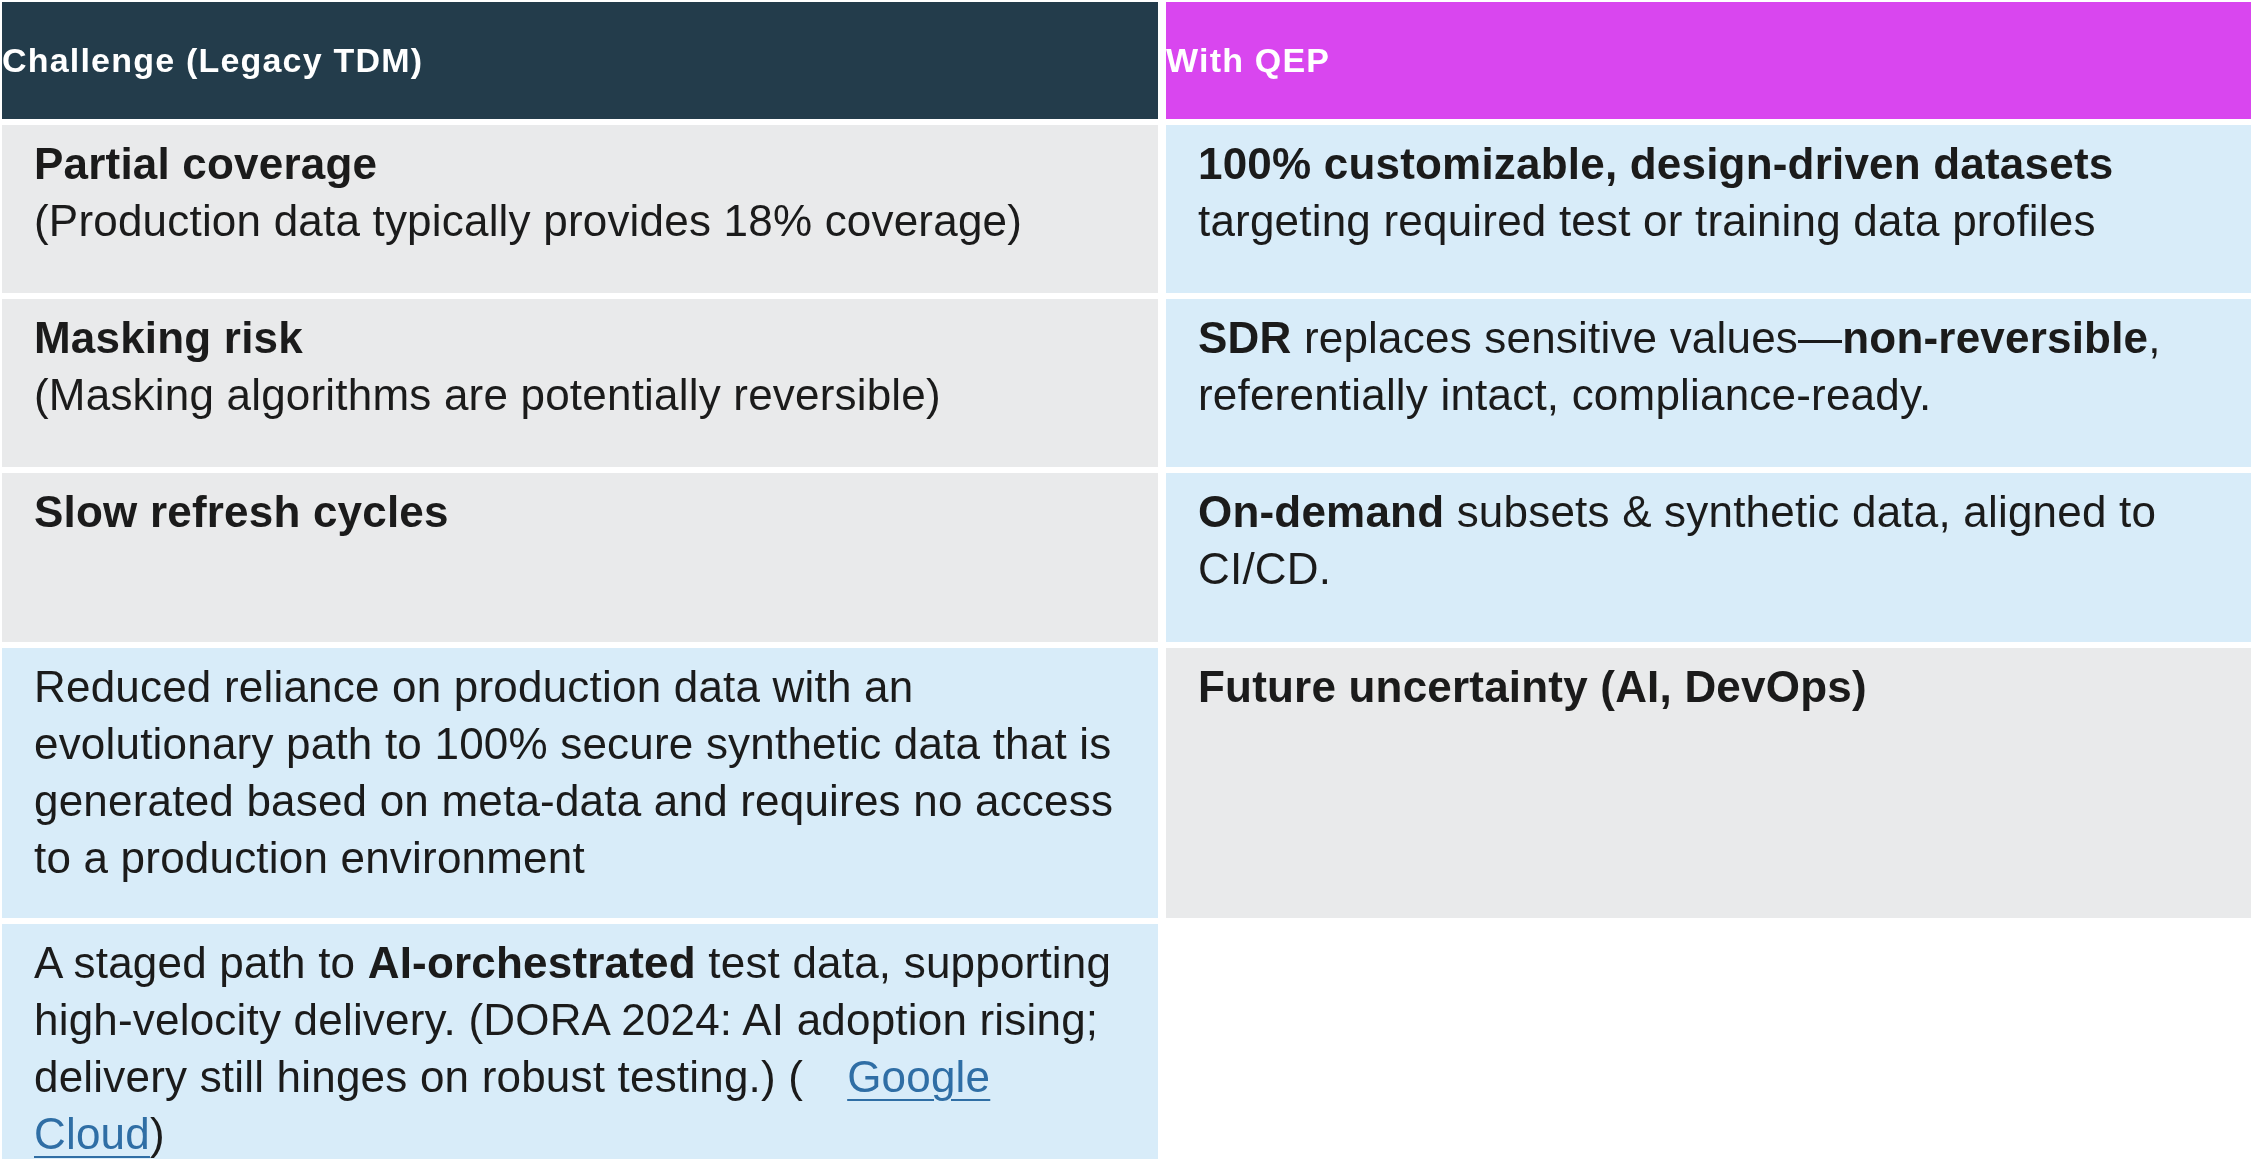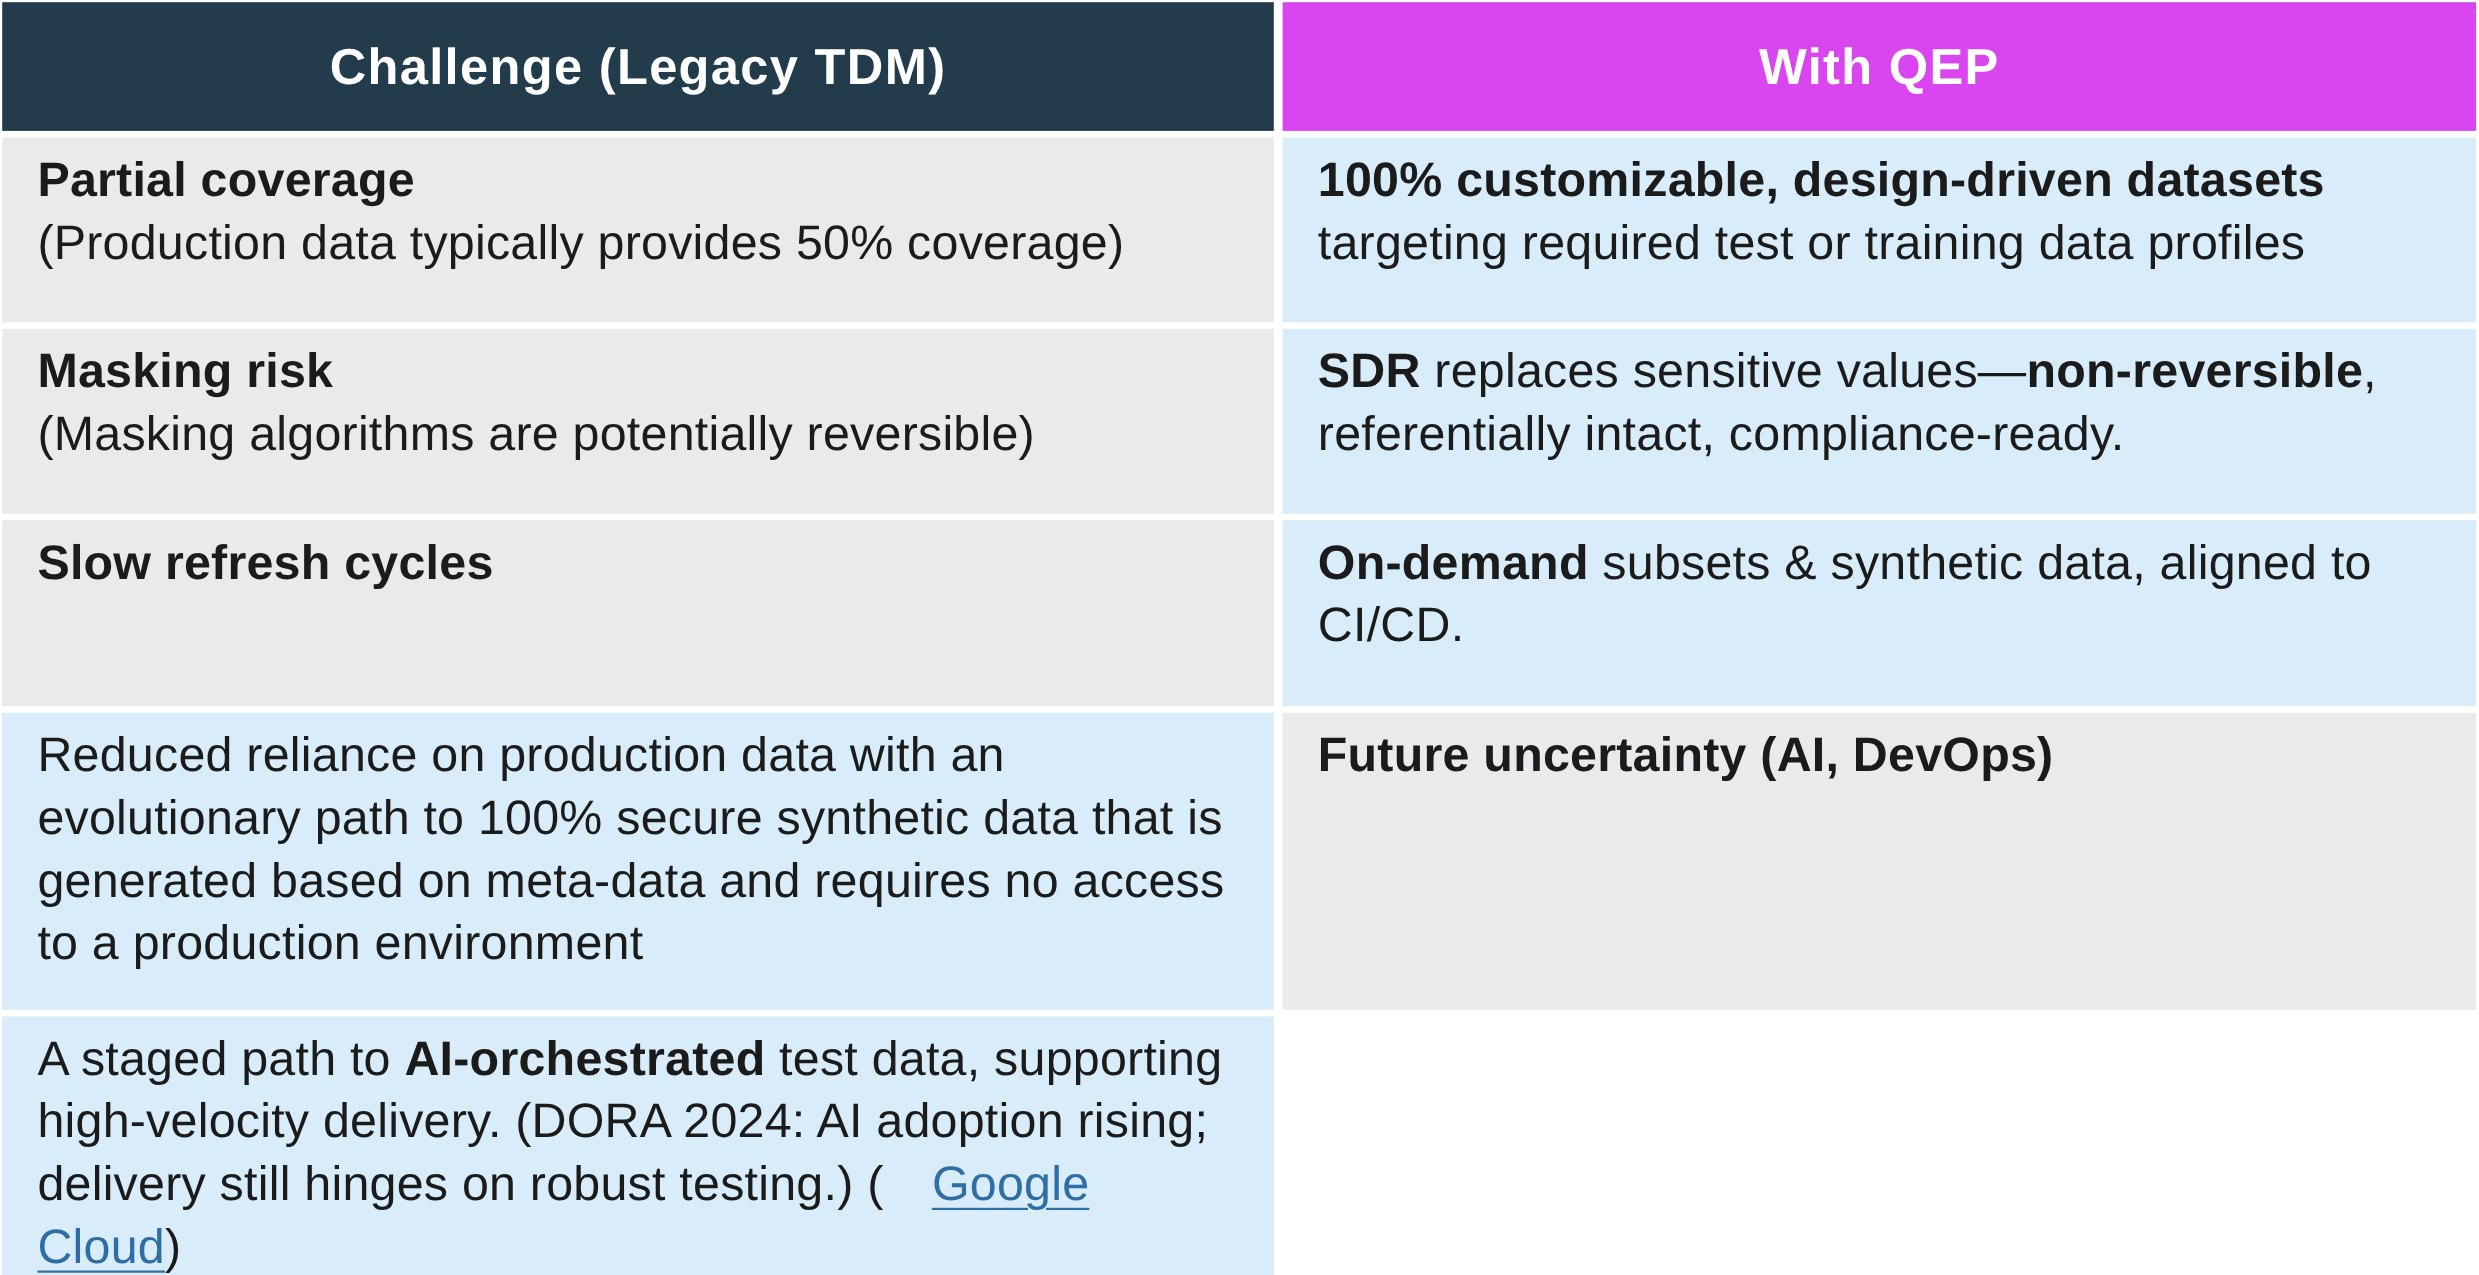--- a/index.html
+++ b/index.html
@@ -30,25 +30,25 @@
     box-sizing: border-box;
     display: flex;
     flex-direction: column;
     padding: 10px 30px 10px 32px;
     font-size: 44px;
     line-height: 57px;
     color: #1b1b1b;
     letter-spacing: 0.2px;
   }
   .hdr {
-    align-items: center;
+    align-items: flex-start;
     justify-content: center;
     padding: 0;
     color: #ffffff;
-    font-size: 46px;
+    font-size: 34px;
     font-weight: bold;
     letter-spacing: 1.2px;
     text-align: center;
   }
   .hdr-left  { background: #233c4b; }
   .hdr-right { background: #d946ef; }
   .cell-challenge { background: #e9eaeb; }
   .cell-qep       { background: #d8ecf9; }
   .b { font-weight: bold; }
   .para { margin: 0; }
@@ -68,21 +68,21 @@
 
     <div class="cell hdr hdr-left">
       <span>Challenge (Legacy TDM)</span>
     </div>
     <div class="cell hdr hdr-right">
       <span>With QEP</span>
     </div>
 
     <div class="cell cell-challenge">
       <div class="para b">Partial coverage</div>
-      <div class="para">(Production data typically provides 50% coverage)</div>
+      <div class="para">(Production data typically provides 18% coverage)</div>
     </div>
     <div class="cell cell-qep">
       <p class="para"><span class="b">100% customizable, design-driven datasets</span><span> targeting required test or training data profiles</span></p>
     </div>
 
     <div class="cell cell-challenge">
       <div class="para b">Masking risk</div>
       <div class="para">(Masking algorithms are potentially reversible)</div>
     </div>
     <div class="cell cell-qep">

